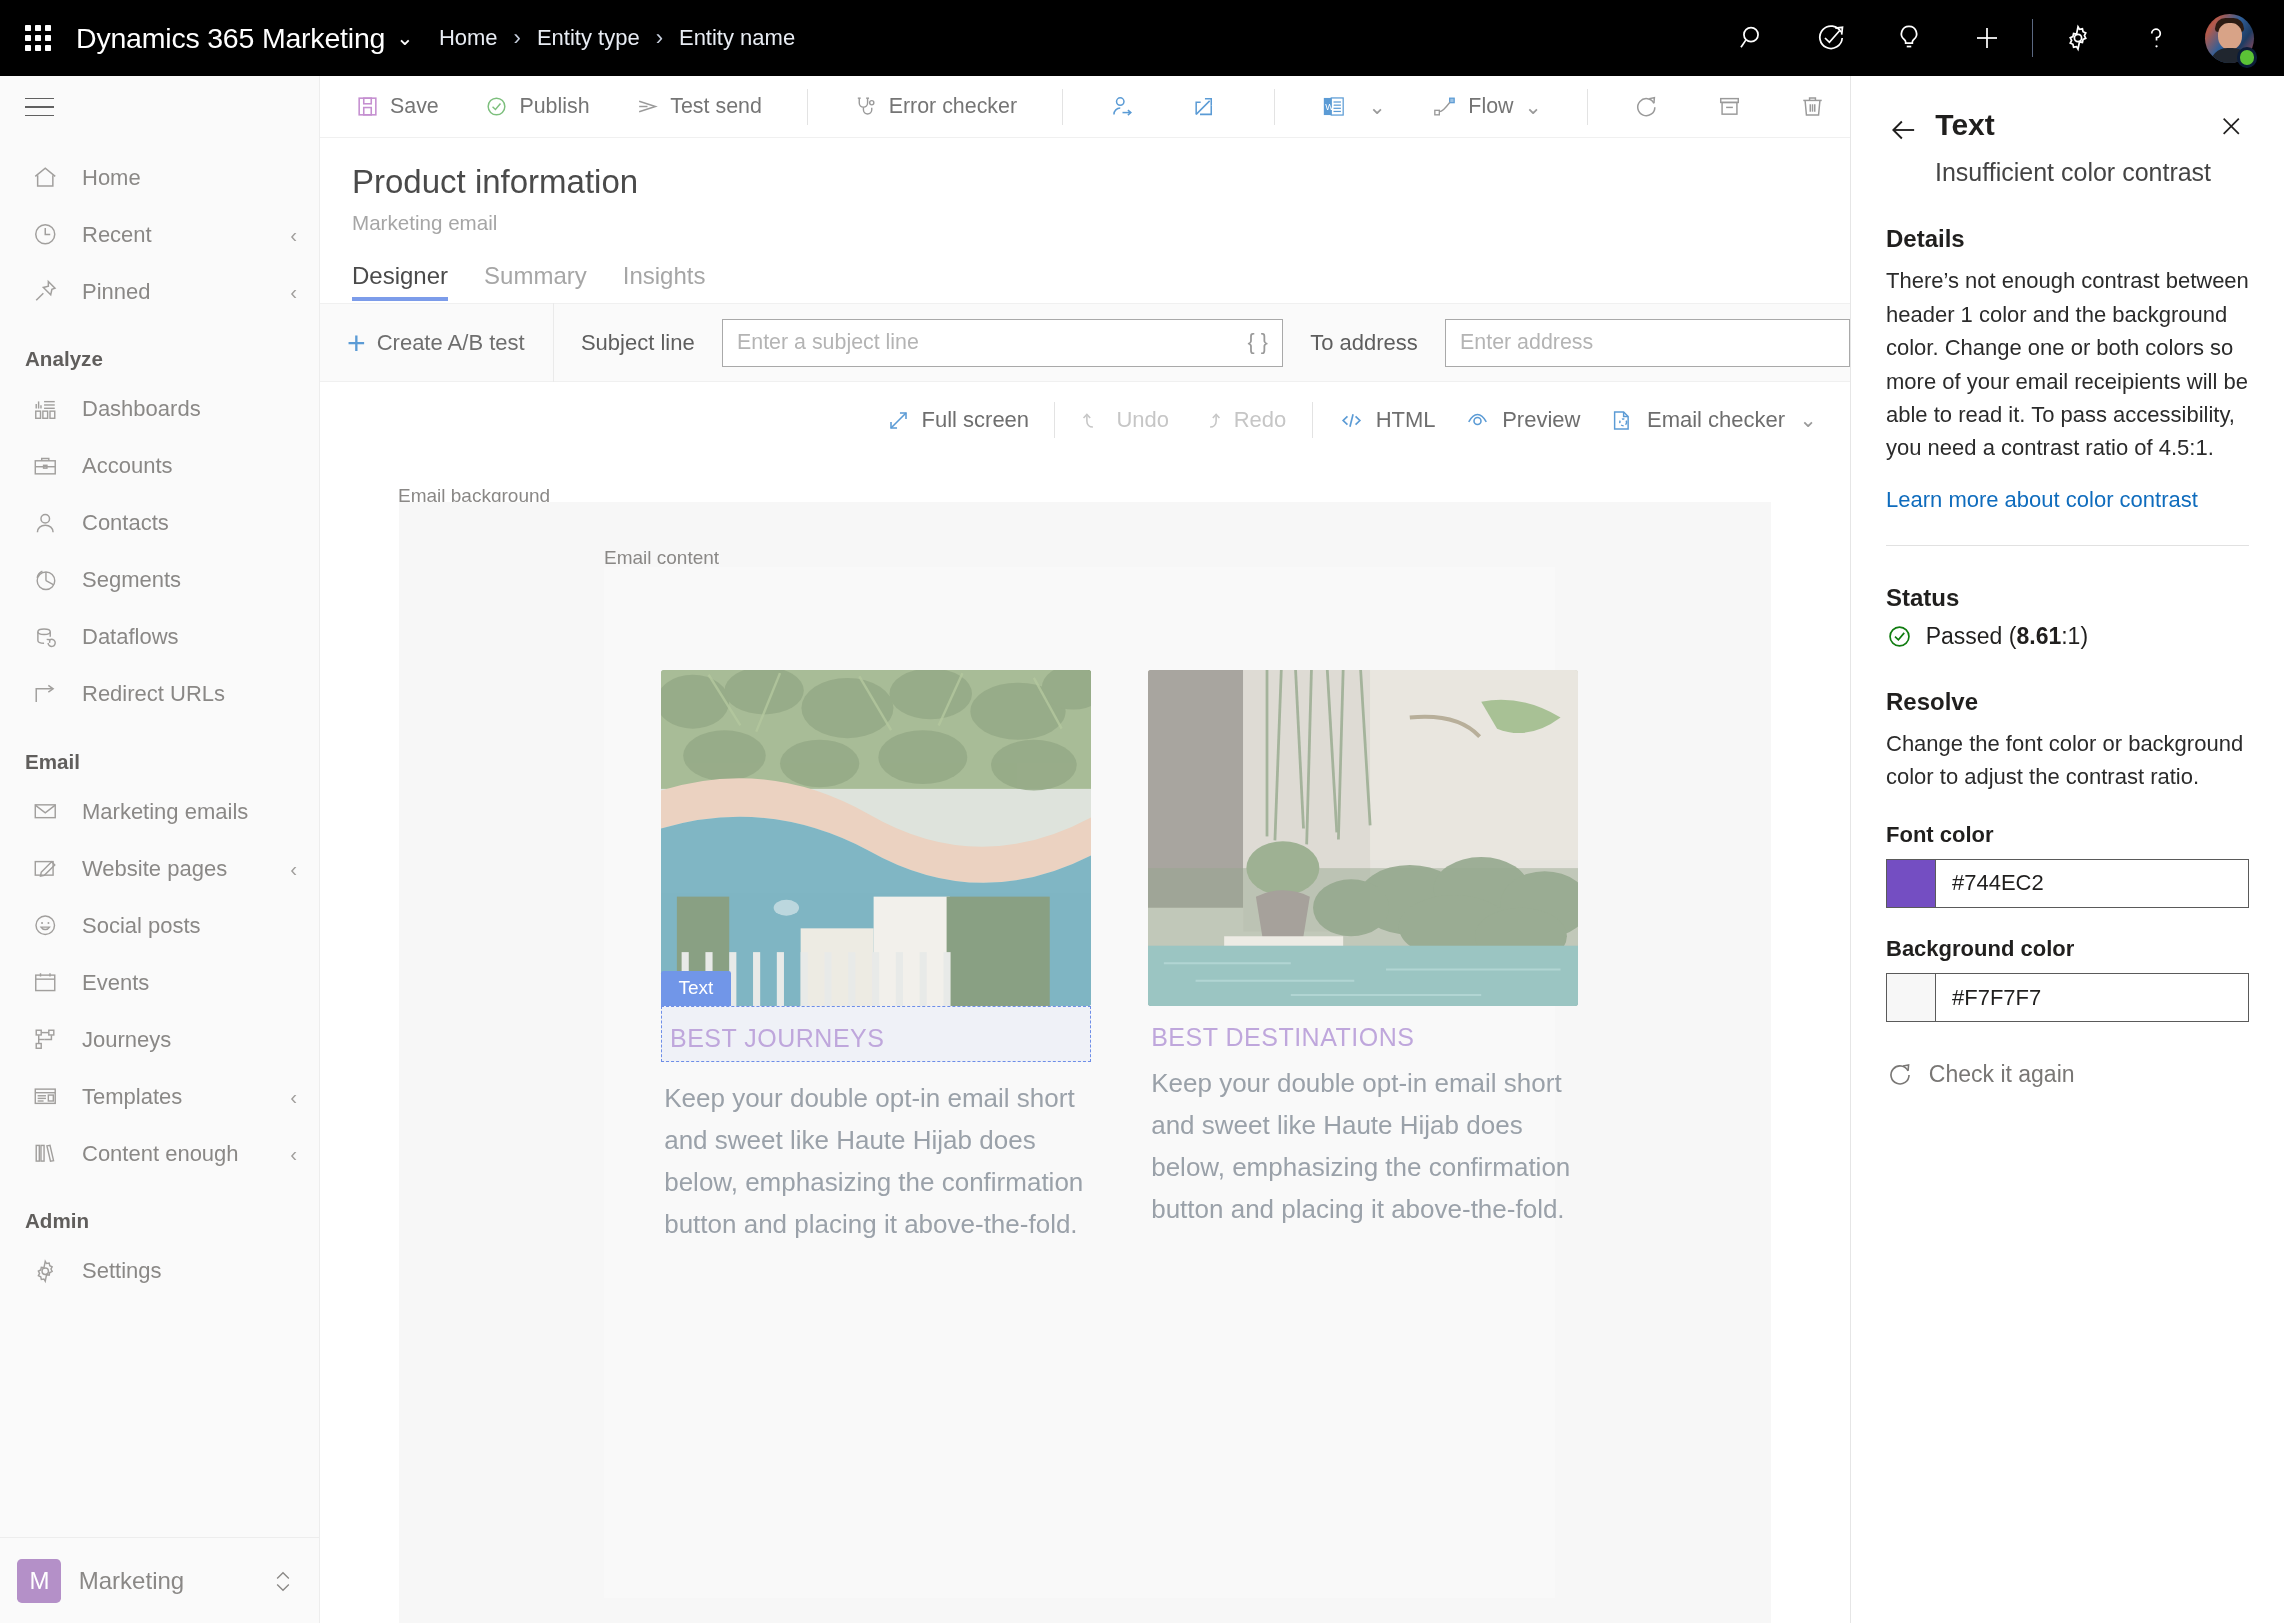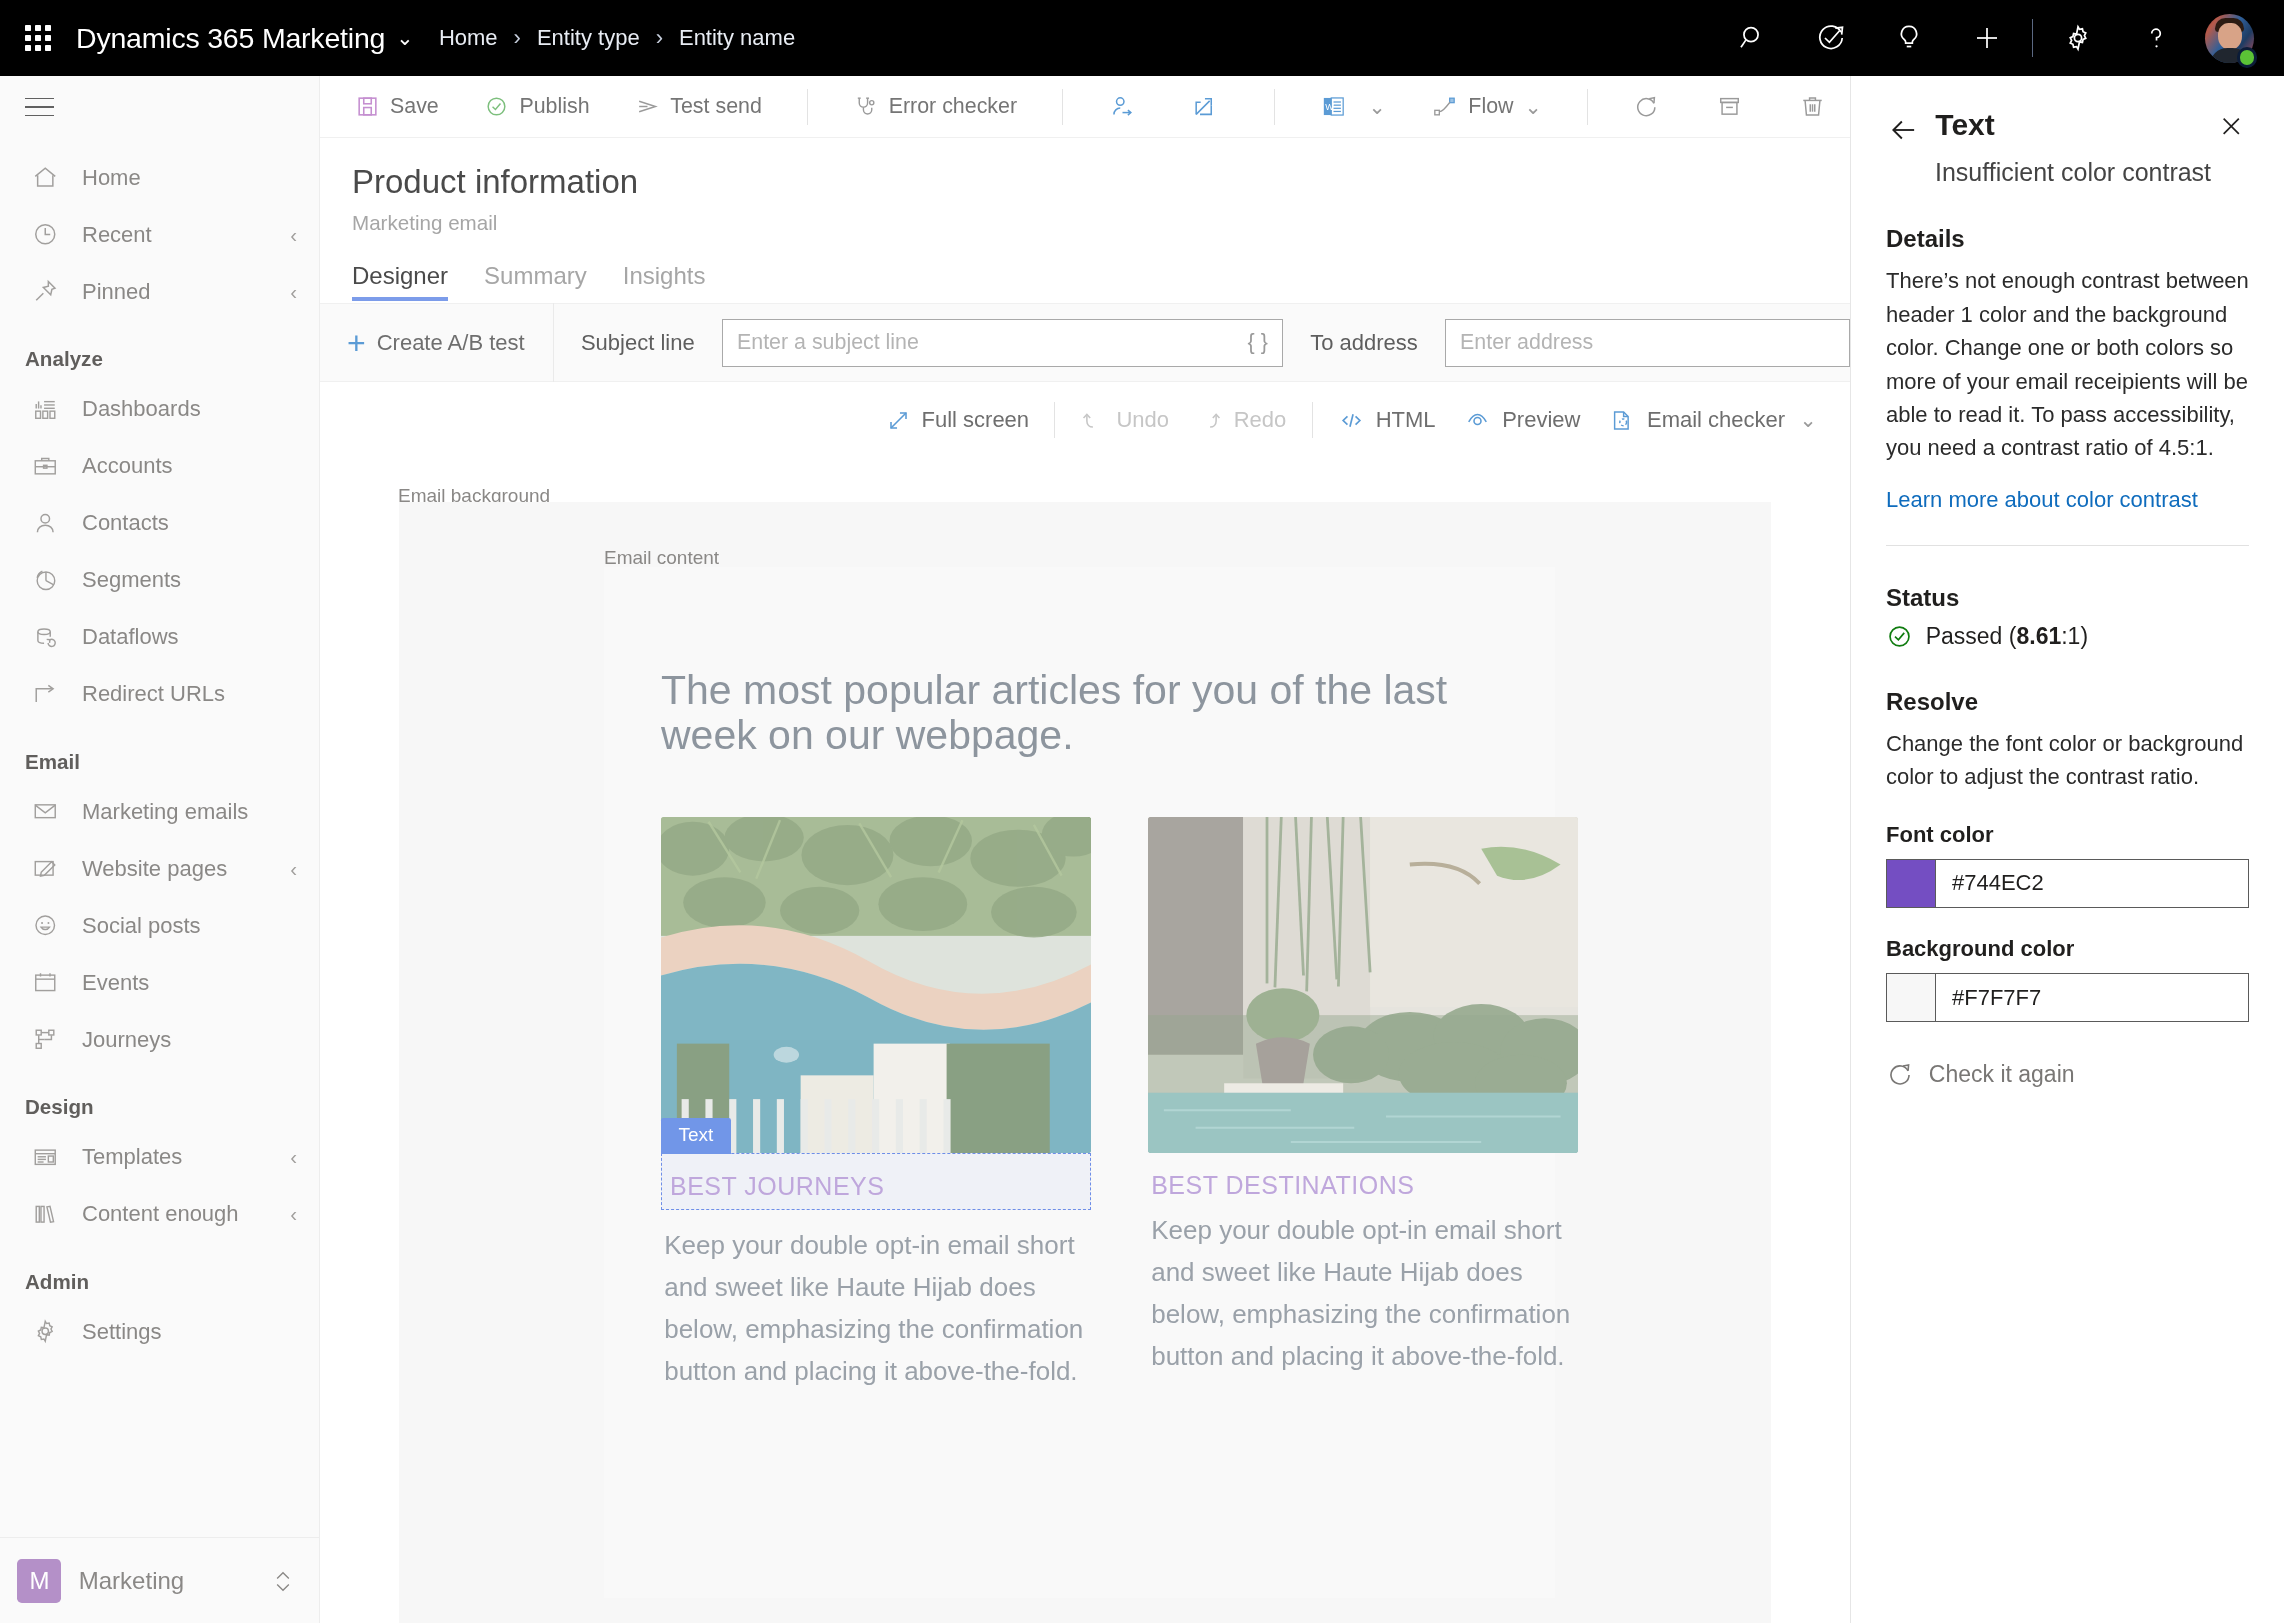--- a/index.html
+++ b/index.html
@@ -412,21 +412,20 @@
             <rect x="4.4" y="15.6" width="4.2" height="4"></rect>
             <path d="M6.5 8.6v7"></path>
             <path d="M8.8 6.4h6"></path>
             <path d="M11.2 12.2h6v-3.6"></path>
             <path d="M6.5 12.2h4.7"></path>
           </svg>
       </span>
       <span class="nav-label">Journeys</span>
     </div>
 
-    <div class="nav-group">Design</div>
 
     <div class="nav-item">
       <span class="nav-ico">
         <svg width="28.5" height="28.5" viewBox="0 0 24 24" fill="none" stroke="#A19F9D" stroke-width="1.2">
             <rect x="3.6" y="6" width="16.8" height="12"></rect>
             <line x1="3.6" y1="9" x2="20.4" y2="9"></line>
             <rect x="14.6" y="11" width="4.2" height="5"></rect>
             <line x1="5.6" y1="11.6" x2="12.6" y2="11.6"></line>
             <line x1="5.6" y1="13.8" x2="12.6" y2="13.8"></line>
             <line x1="5.6" y1="16" x2="10.6" y2="16"></line>
@@ -686,21 +685,20 @@
     <span class="nav-chev" style="margin-left:14.3px;color:#9A9A9A;">⌄</span>
   </div>
 </div>
 
 <div id="canvas">
   <div id="bglabel">Email background</div>
   <div id="emailbg"></div>
   <div id="contentlabel">Email content</div>
 
   <div id="emailcontent">
-    <div id="mailheadline">The most popular articles for you of the last week on our webpage.</div>
 
     <div id="cards">
 
       <div class="card">
         <div class="thumb">
           <svg width="430" height="336" viewBox="0 0 542 424" preserveAspectRatio="none">
             <rect width="542" height="424" fill="#cfd8cc"></rect>
             <rect width="542" height="150" fill="#7d9b63"></rect>
             <g fill="#5f7f49" opacity="0.85">
               <ellipse cx="40" cy="40" rx="46" ry="34"></ellipse>

